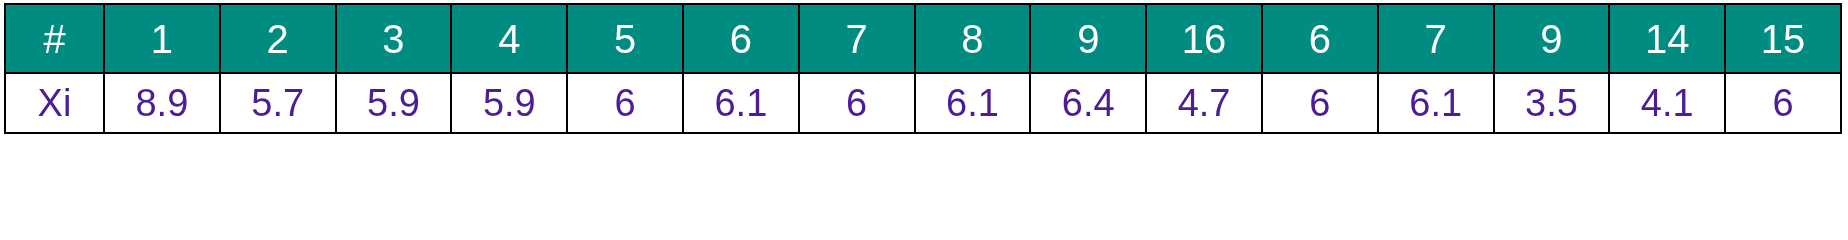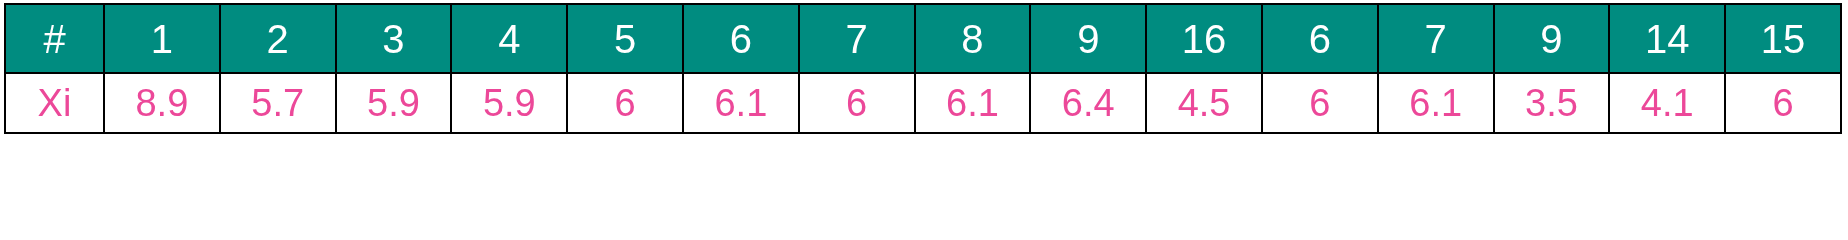--- a/index.html
+++ b/index.html
@@ -47,21 +47,21 @@
     color: #ffffff;
     height: 67px;
     font-size: 40px;
     font-weight: normal;
     line-height: 1;
     letter-spacing: 0px;
   }
 
   table.data-table tbody td {
     background: #ffffff;
-    color: #ec4899;
+    color: #4c1d95;
     height: 58px;
     font-size: 38px;
     font-weight: normal;
     line-height: 1;
   }
 
   
   col.label-col { width: 99px; }
   col.data-col  { width: 115.8px; }
 </style>
@@ -113,21 +113,21 @@
         <td>Xi</td>
       <td>8.9</td>
           <td>5.7</td>
           <td>5.9</td>
           <td>5.9</td>
           <td>6</td>
           <td>6.1</td>
           <td>6</td>
           <td>6.1</td>
           <td>6.4</td>
-          <td>4.5</td>
+          <td>4.7</td>
           <td>6</td>
           <td>6.1</td>
           <td>3.5</td>
           <td>4.1</td>
           <td>6</td>
         </tr>
     </tbody>
   </table>
 </div>
 

